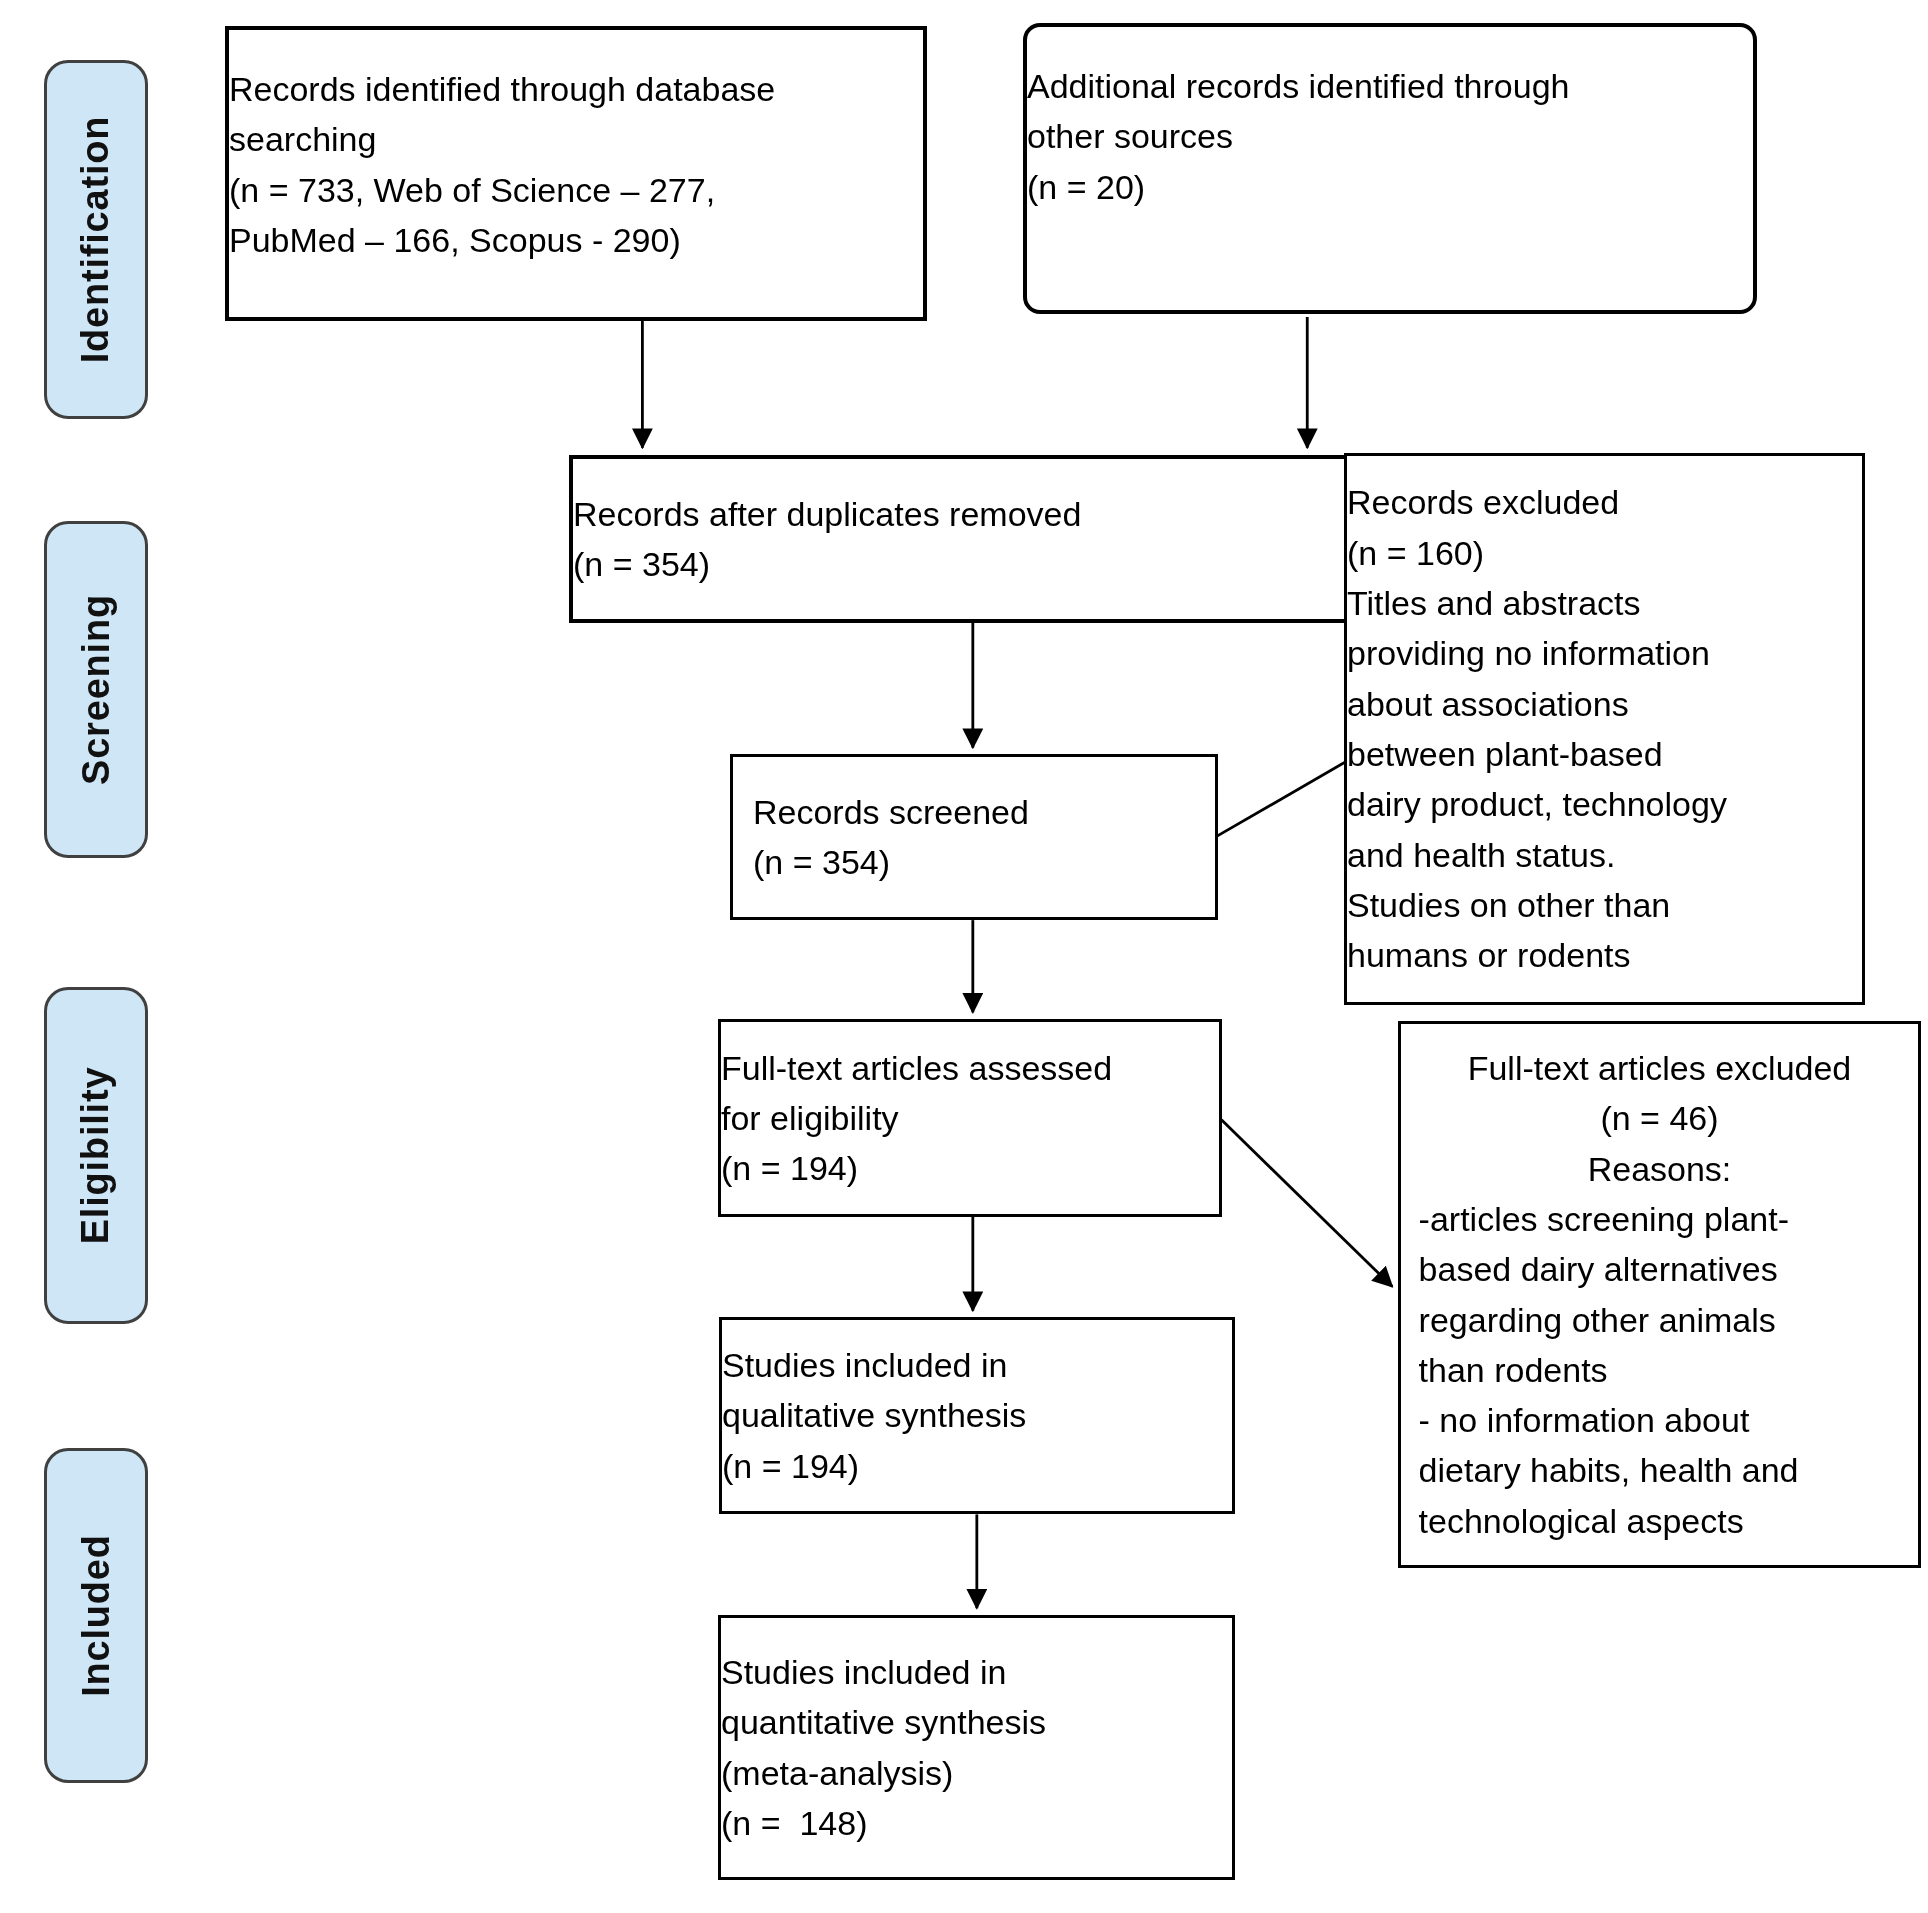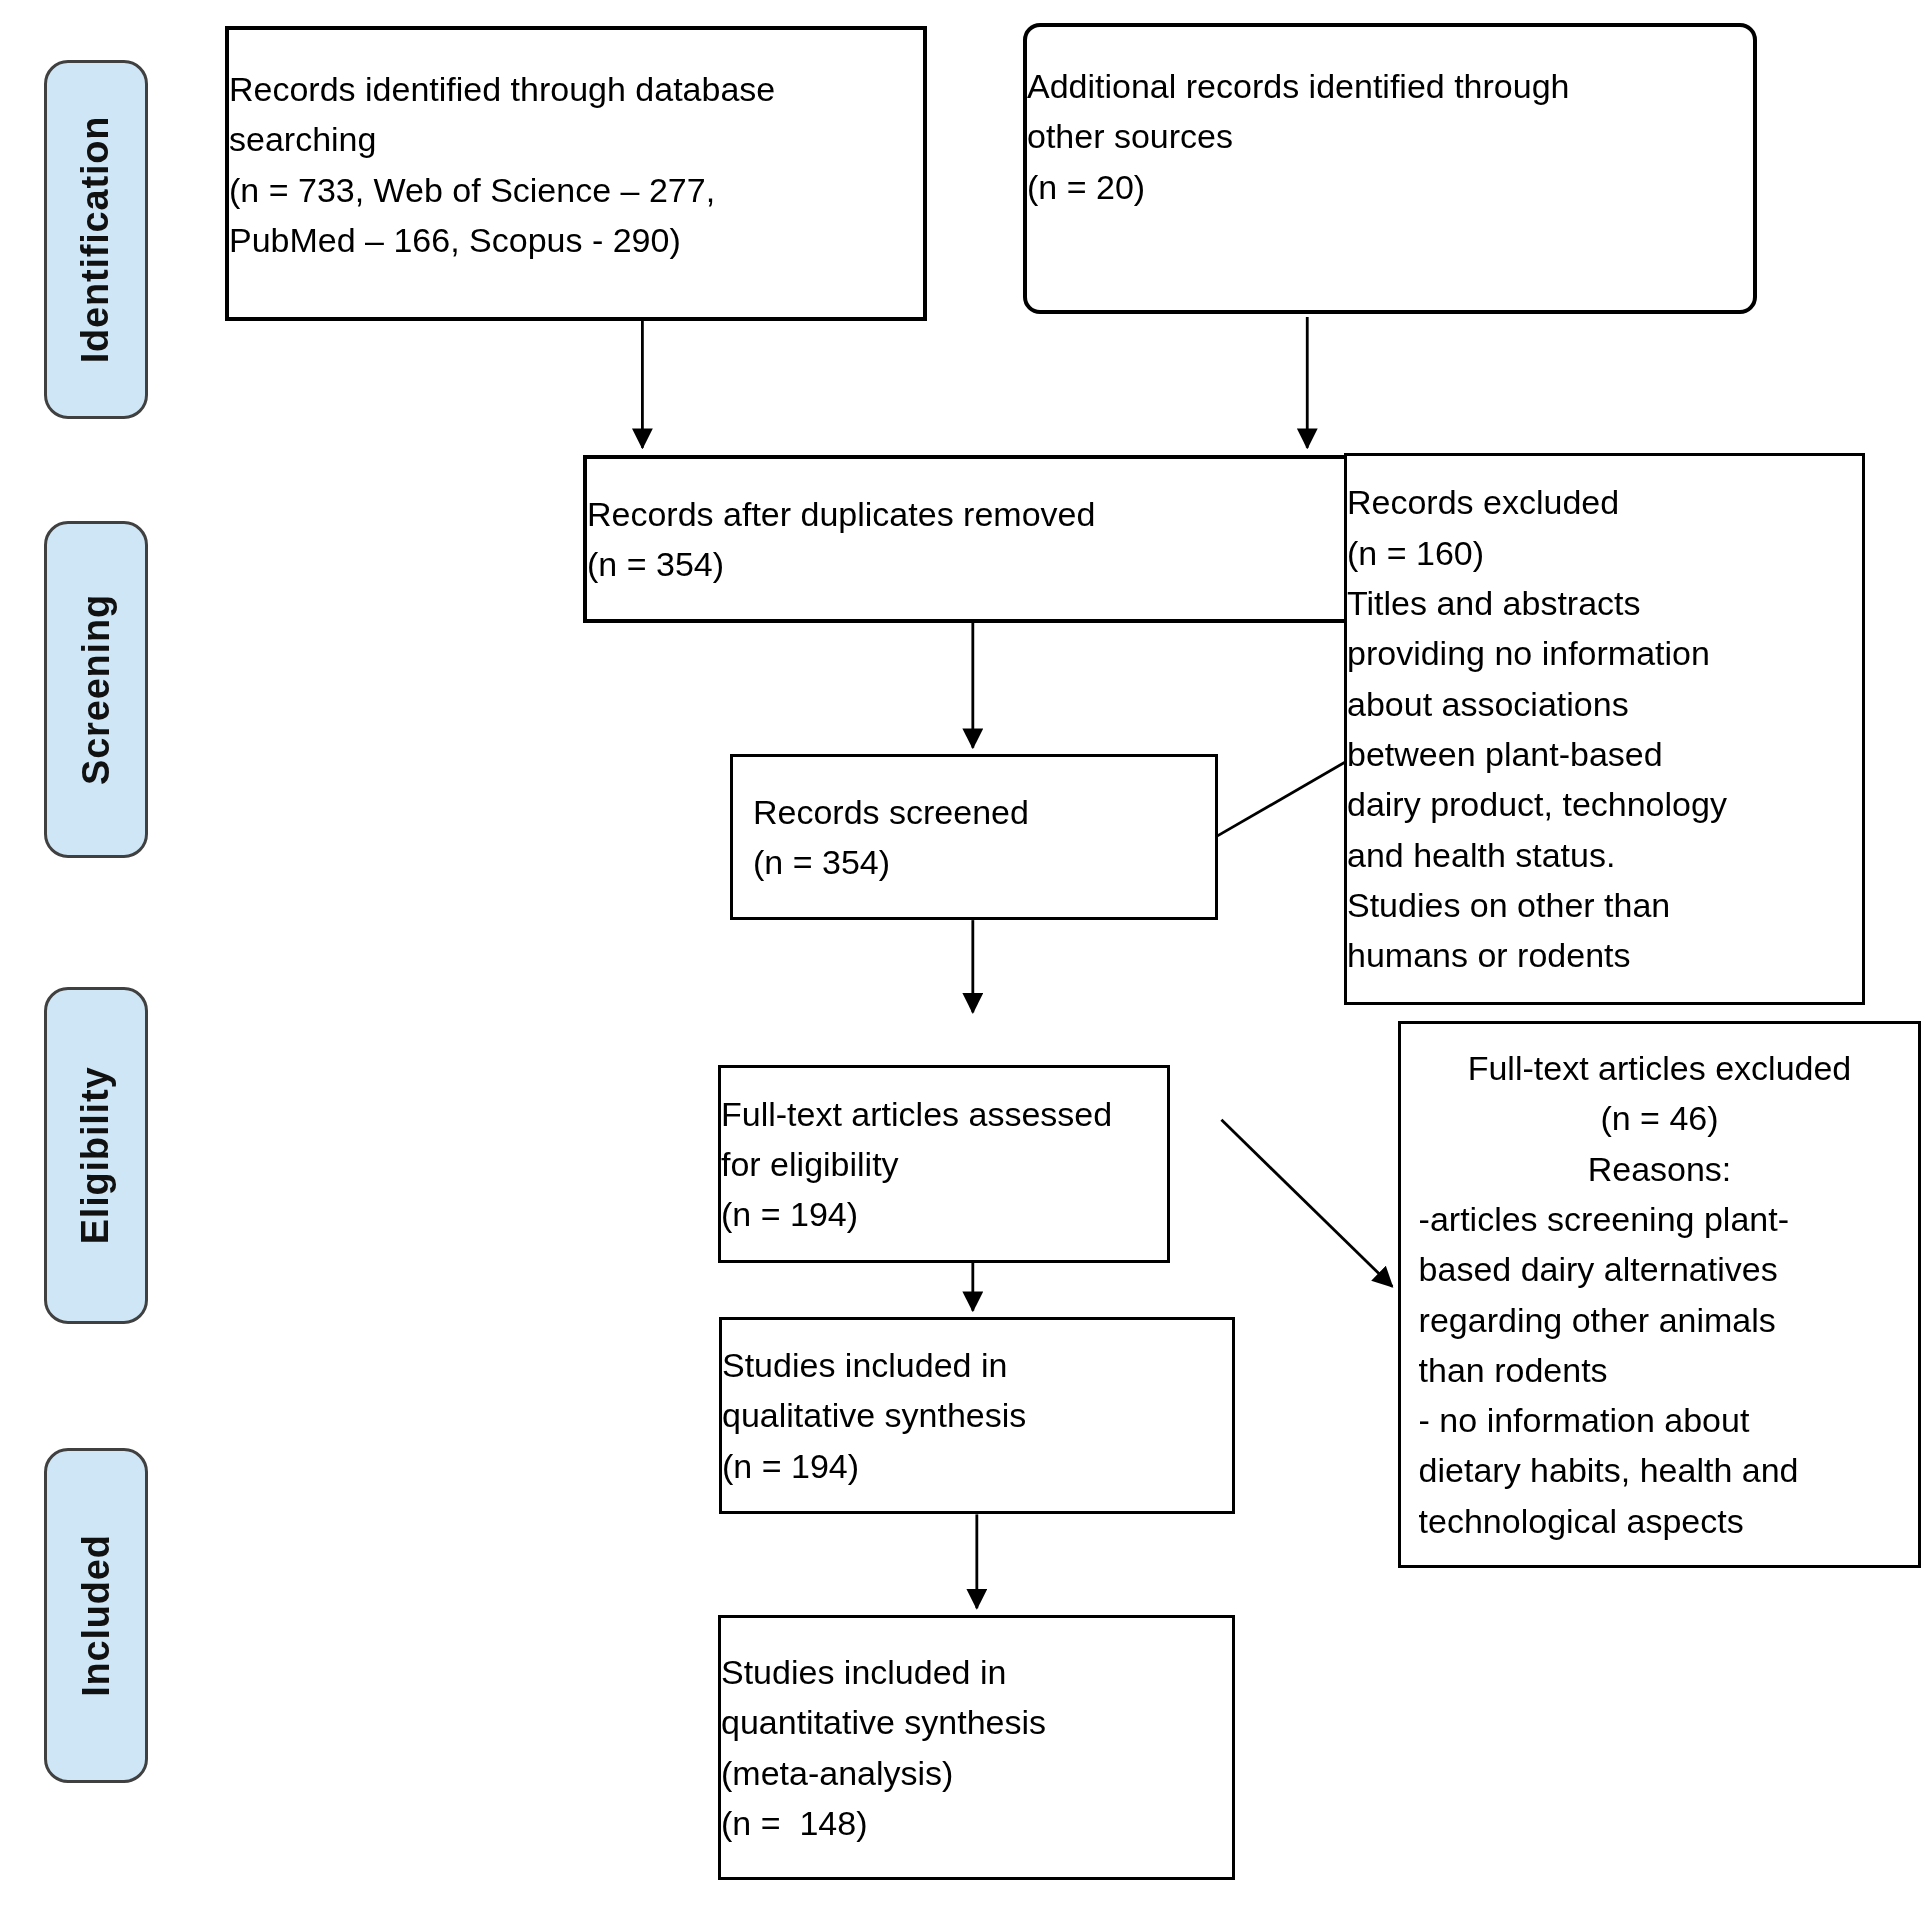--- a/index.html
+++ b/index.html
@@ -129,21 +129,21 @@
 (n = 733, Web of Science – 277,
 PubMed – 166, Scopus - 290)</div>
   </div>
 
   <div class="box thick top-align" style="left:1023px; top:23px; width:734px; height:291px;border-radius:17px;">
     <div class="box-text">Additional records identified through
 other sources
 (n = 20)</div>
   </div>
 
-  <div class="box mid" style="left:583px; top:455px; width:802px; height:168px;">
+  <div class="box mid" style="left:569px; top:455px; width:802px; height:168px;">
     <div class="box-text">Records after duplicates removed
 (n = 354)</div>
   </div>
 
   <div class="box" style="left:730px; top:754px; width:488px; height:166px;padding-left:20px;">
     <div class="box-text">Records screened
 (n = 354)</div>
   </div>
 
   <div class="box" style="left:1344px; top:453px; width:521px; height:552px;">
@@ -152,21 +152,21 @@
 Titles and abstracts
 providing no information
 about associations
 between plant-based
 dairy product, technology
 and health status.
 Studies on other than
 humans or rodents</div>
   </div>
 
-  <div class="box" style="left:718px; top:1065px; width:452px; height:198px;">
+  <div class="box" style="left:718px; top:1019px; width:504px; height:198px;">
     <div class="box-text">Full-text articles assessed
 for eligibility
 (n = 194)</div>
   </div>
 
   <div class="box" style="left:1398px; top:1021px; width:523px; height:547px;">
     <div class="split-content">
       <div class="hdr">Full-text articles excluded
 (n = 46)
 Reasons:</div>

